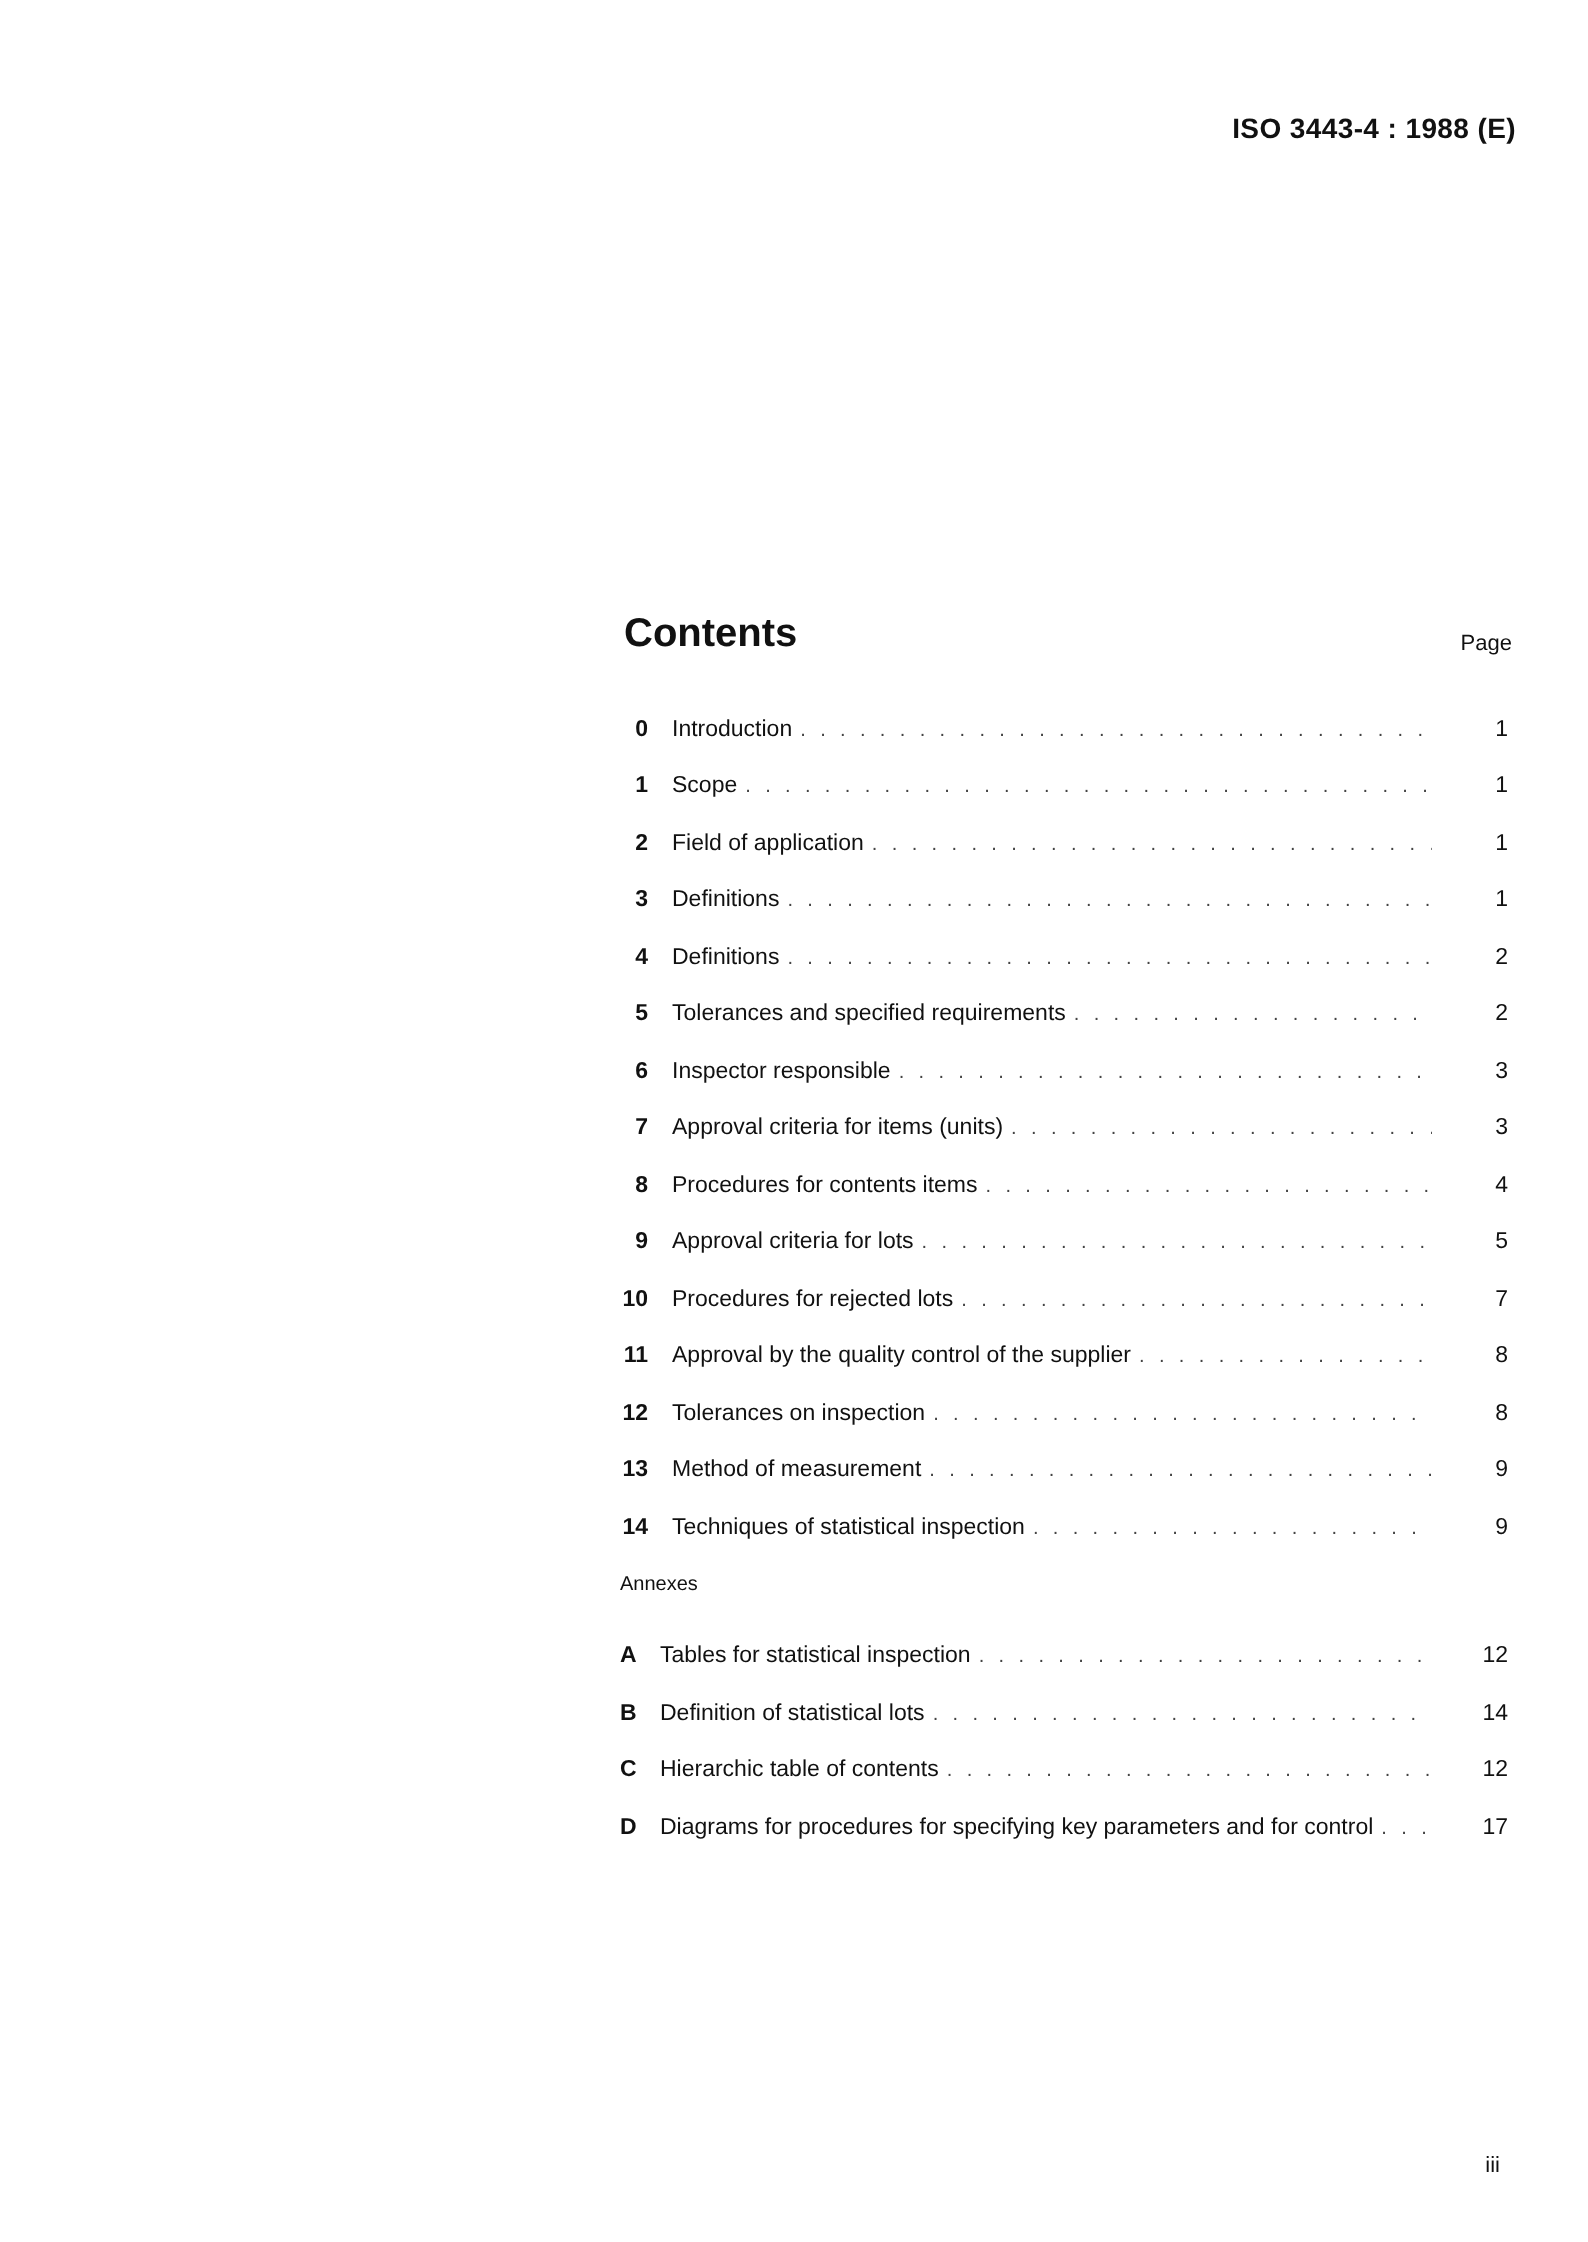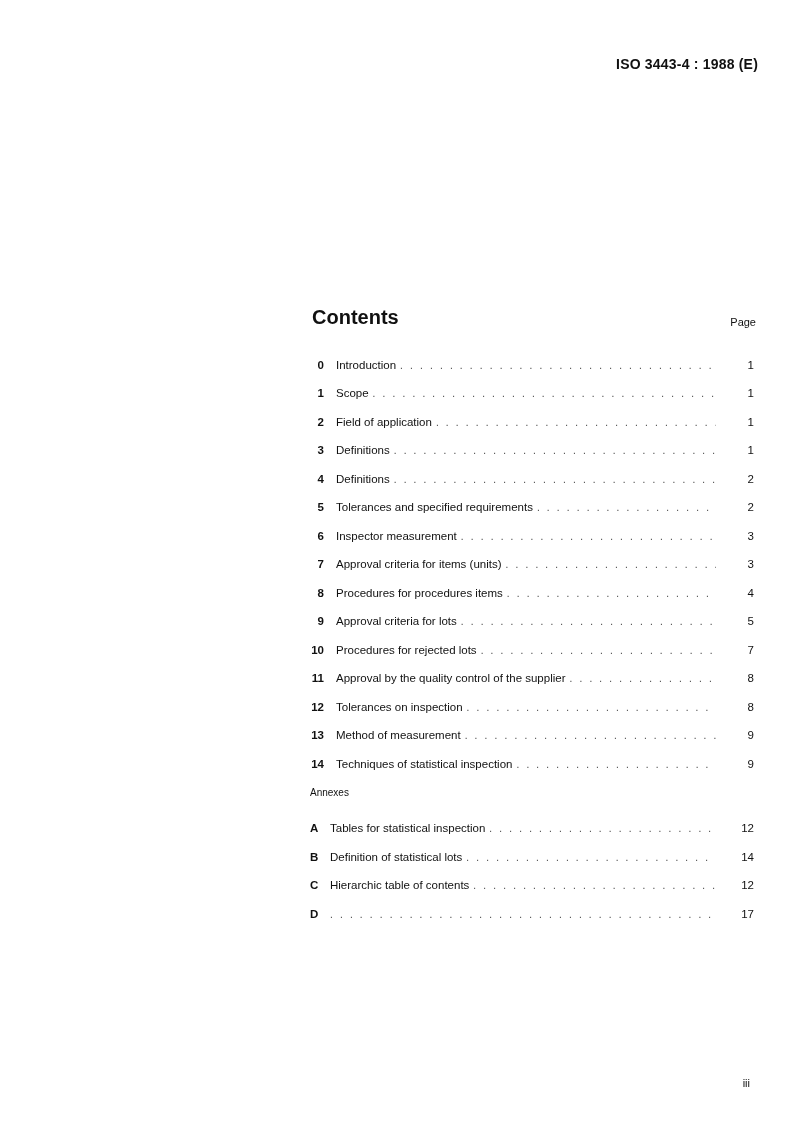--- a/index.html
+++ b/index.html
@@ -63,33 +63,33 @@
         <span class="pg">2</span>
       </div>
       <div class="row">
         <span class="num">5</span>
         <span class="title">Tolerances and specified requirements</span>
         <span class="dots"></span>
         <span class="pg">2</span>
       </div>
       <div class="row">
         <span class="num">6</span>
-        <span class="title">Inspector measurement</span>
+        <span class="title">Inspector responsible</span>
         <span class="dots"></span>
         <span class="pg">3</span>
       </div>
       <div class="row">
         <span class="num">7</span>
         <span class="title">Approval criteria for items (units)</span>
         <span class="dots"></span>
         <span class="pg">3</span>
       </div>
       <div class="row">
         <span class="num">8</span>
-        <span class="title">Procedures for procedures items</span>
+        <span class="title">Procedures for contents items</span>
         <span class="dots"></span>
         <span class="pg">4</span>
       </div>
       <div class="row">
         <span class="num">9</span>
         <span class="title">Approval criteria for lots</span>
         <span class="dots"></span>
         <span class="pg">5</span>
       </div>
       <div class="row">
@@ -140,19 +140,20 @@
         <span class="pg">14</span>
       </div>
       <div class="row annex">
         <span class="num">C</span>
         <span class="title">Hierarchic table of contents</span>
         <span class="dots"></span>
         <span class="pg">12</span>
       </div>
       <div class="row annex">
         <span class="num">D</span>
+        <span class="title">Diagrams for procedures for specifying key parameters and for control</span>
         <span class="dots"></span>
         <span class="pg">17</span>
       </div>
     </div>
 </div>
 
 <div class="footer-page">iii</div>
 
 </body></html>

